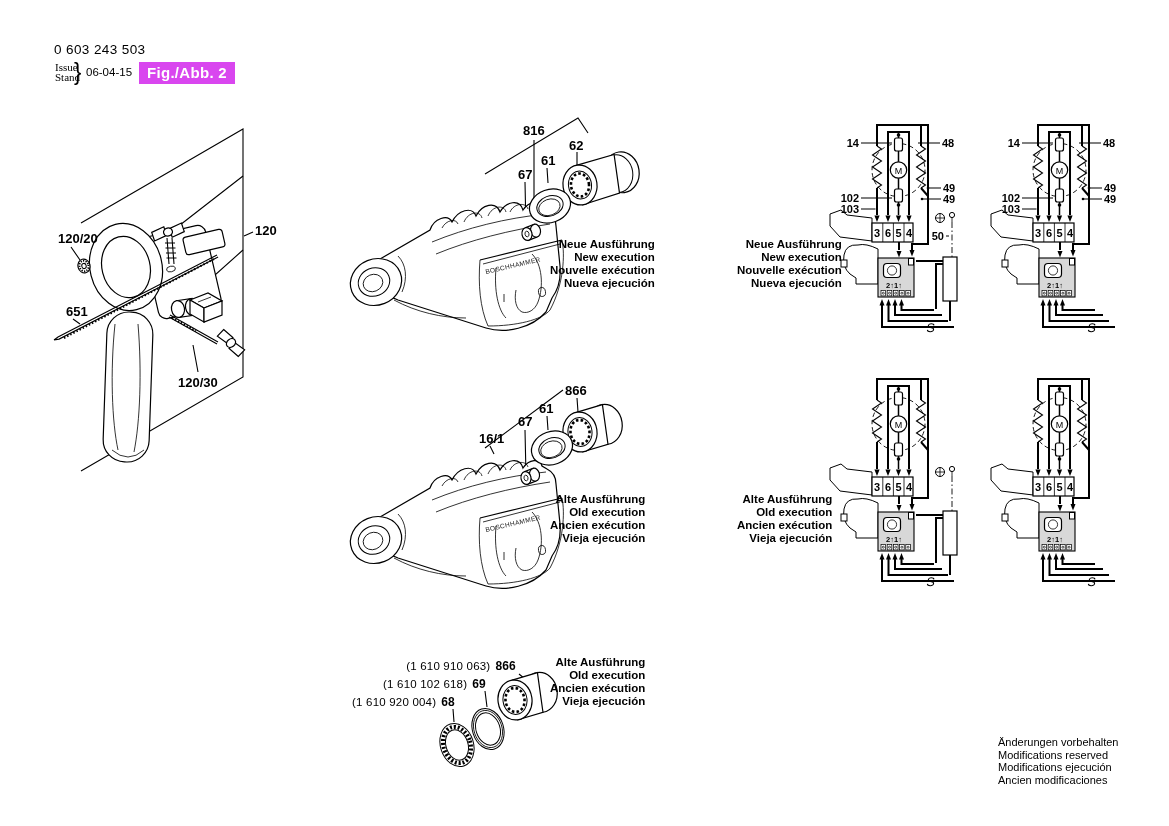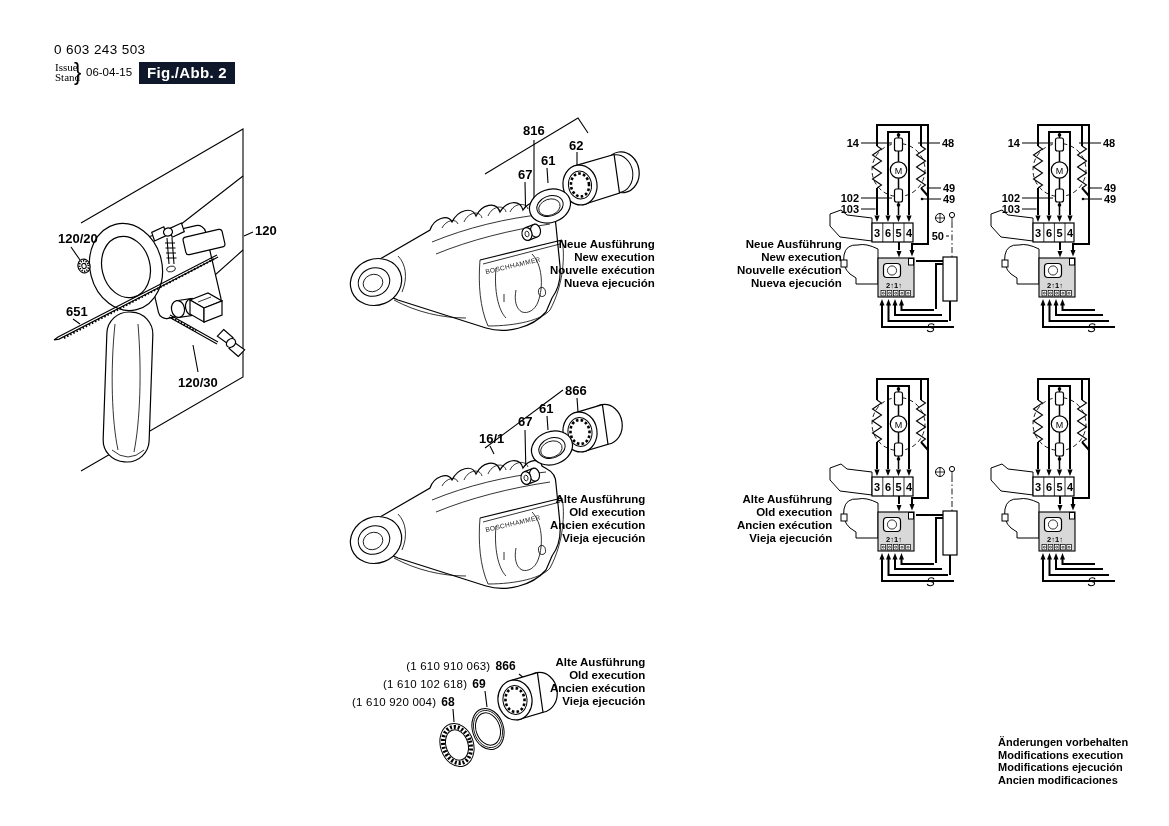--- a/index.html
+++ b/index.html
@@ -11,26 +11,26 @@
   .ln2{stroke:#000;fill:none;stroke-width:2;}
   .lnt{stroke:#000;fill:none;stroke-width:0.8;}
   .wh{fill:#fff;stroke:#000;stroke-width:1.2;}
   .whn{fill:#fff;stroke:#000;stroke-width:1;}
   .blk{fill:#000;stroke:none;}
   .lbl{font-size:13px;font-weight:bold;fill:#000;}
   .lbl-s{font-size:11px;font-weight:bold;fill:#000;}
   .ptext{font-size:11.5px;fill:#000;letter-spacing:0.2px;}
   .b{font-weight:bold;font-size:12px;}
   .cap{font-size:11.5px;font-weight:bold;line-height:12.9px;white-space:nowrap;text-align:right;}
-  .cap-n{font-size:11px;font-weight:bold;line-height:12.7px;white-space:nowrap;}
+  .cap-n{font-size:11px;font-weight:normal;line-height:12.7px;white-space:nowrap;}
   #hdr-part{left:54px;top:42px;font-size:13.5px;letter-spacing:0.4px;}
   #hdr-issue{left:55px;top:62px;font-size:11px;line-height:10px;font-family:Liberation Serif, serif;}
   #hdr-brace{left:74px;top:60px;font-size:22px;font-weight:300;transform:scaleY(1.05);}
   #hdr-date{left:86px;top:66px;font-size:11.5px;text-align:right;}
-  #hdr-fig{left:139px;top:62px;background:#0f172a;color:#fff;font-size:15px;font-weight:bold;
+  #hdr-fig{left:139px;top:62px;background:#d946ef;color:#fff;font-size:15px;font-weight:bold;
            padding:2px 8px 3px 8px;letter-spacing:0.3px;}
 </style>
 </head>
 <body>
 
 <div id="page">
 
   <div class="abs" id="hdr-part">0 603 243 503</div>
   <div class="abs" id="hdr-issue">
     <div>Issue</div>
@@ -319,18 +319,18 @@
     <use href="#wiring-core" xlink:href="#wiring-core"></use>
     <use href="#wiring-cap" xlink:href="#wiring-cap"></use>
   </svg>
 
   <svg class="abs" style="left:989px;top:372px" width="180" height="242" viewBox="0 0 180 242">
     <use href="#wiring-core" xlink:href="#wiring-core"></use>
   </svg>
 
   <div class="abs cap-n" style="left:998px;top:736px">
     <div>Änderungen vorbehalten</div>
-    <div>Modifications execution</div>
+    <div>Modifications reserved</div>
     <div>Modifications ejecución</div>
     <div>Ancien modificaciones</div>
   </div>
 
 </div>
 
 </body></html>

